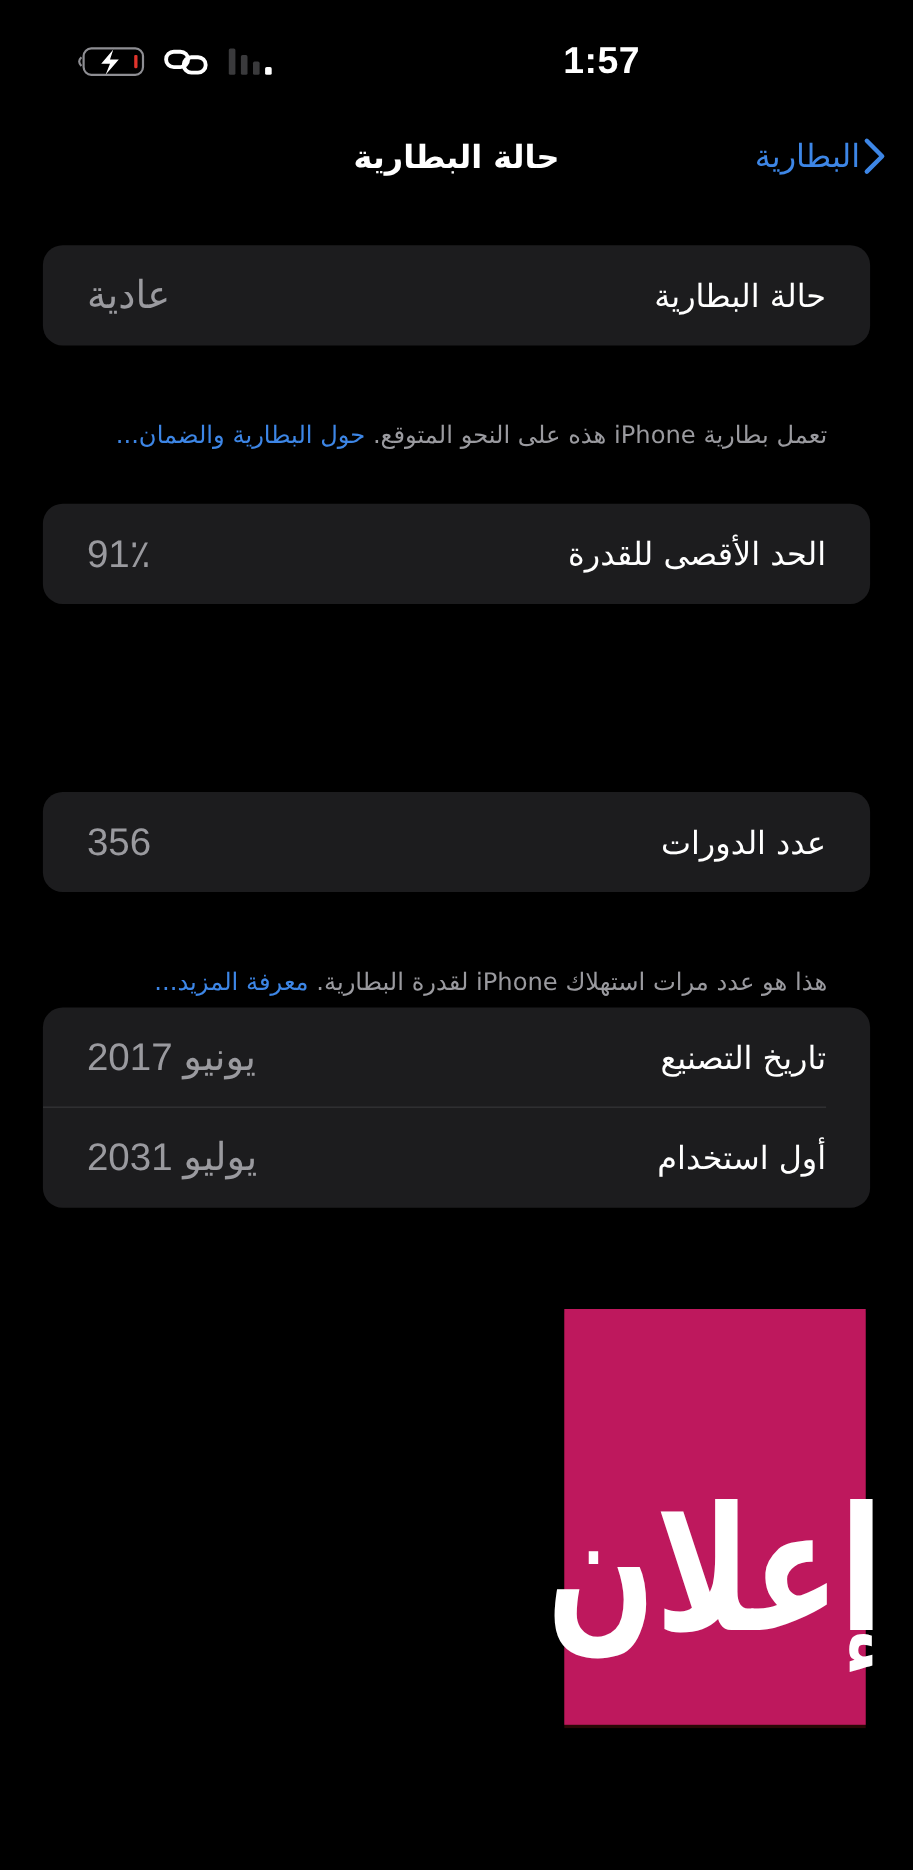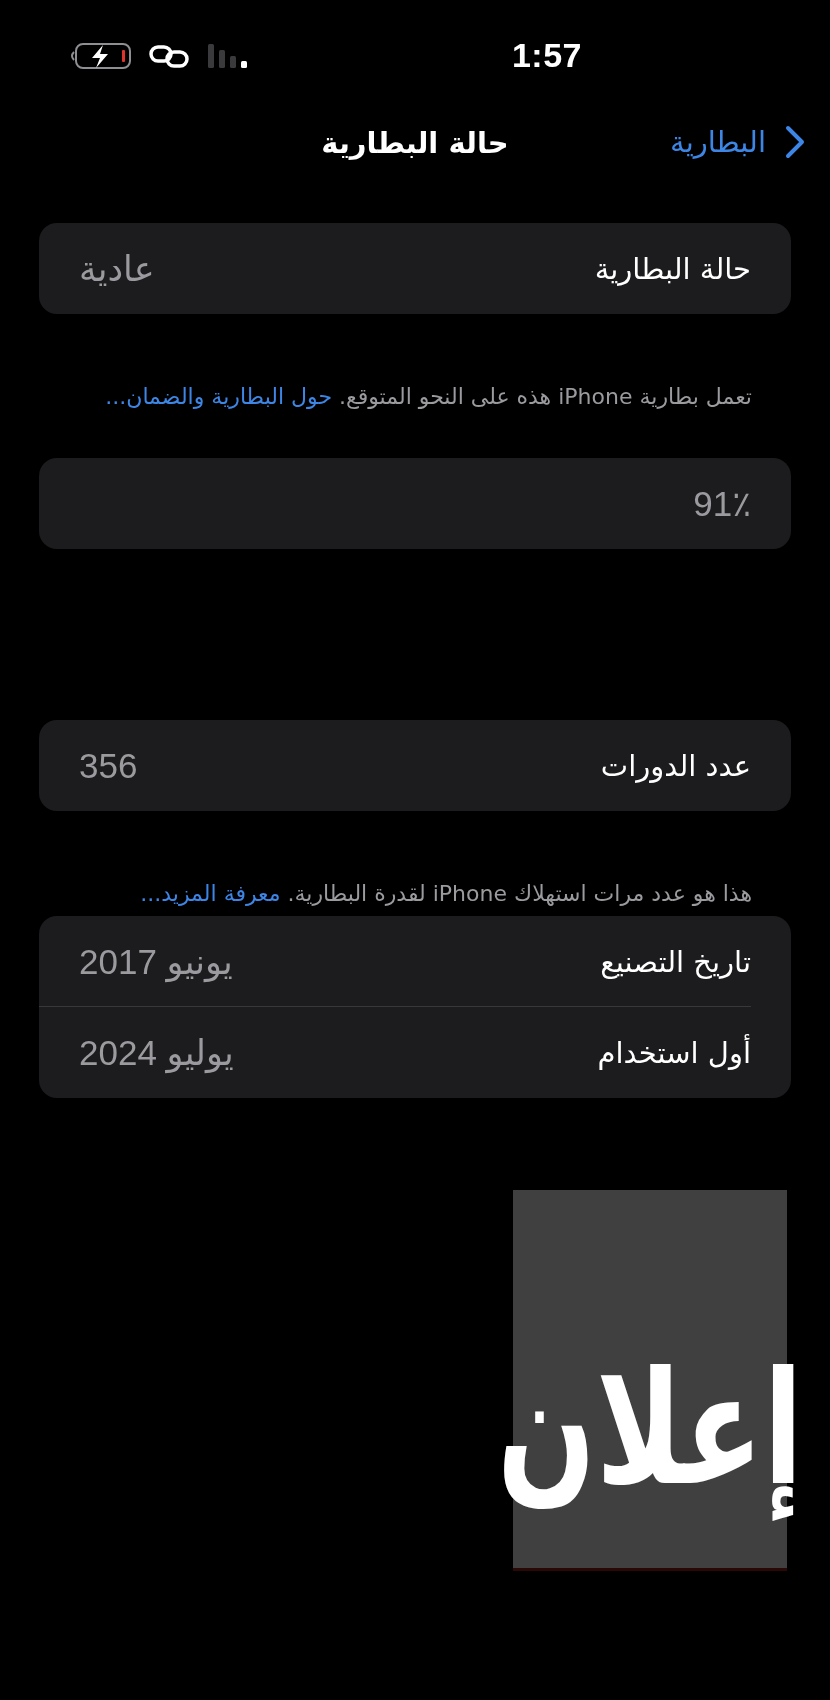--- a/index.html
+++ b/index.html
@@ -35,21 +35,21 @@
     .nav-bar {
       position: absolute; top: 118px; left: 0; width: 830px; height: 56px;
     }
     .nav-title {
       position: absolute; left: 0; right: 0; top: 8px;
       text-align: center;
       font-size: 29px; font-weight: bold; color: #ffffff;
     }
     .nav-back {
       position: absolute; right: 24px; top: 6px;
-      display: flex; align-items: center; gap: 18px;
+      display: flex; align-items: center; gap: 2px;
       color: #3d86e6; cursor: pointer; margin-left: 44px;
     }
     .nav-back-icon { width: 22px; height: 36px; display: block; }
     .nav-back-label { font-size: 29px; color: #3d86e6; }
 
     
     .card {
       position: absolute; left: 39px; width: 752px;
       background: #1c1c1e;
       border-radius: 18px;
@@ -76,21 +76,21 @@
       font-size: 22px; line-height: 37px; color: #9a9a9f;
       text-align: right;
       margin-top: 46px;
     }
     .footer-link { color: #3d86e6; cursor: pointer; }
 
     
     .ad-box {
       position: absolute; left: 513px; top: 1190px;
       width: 274px; height: 378px;
-      background: #404040;
+      background: #be185d;
       box-shadow: 0 3px 0 #2a0806;
       display: flex; align-items: center; justify-content: center;
     }
     .ad-text {
       font-family: "DejaVu Sans", sans-serif;
       font-weight: bold; font-size: 116px; color: #ffffff;
       line-height: 1; margin-top: 100px;
       transform: scaleY(1.35);
     }
   </style>
@@ -136,20 +136,21 @@
       <span class="row-label">حالة البطارية</span>
       <span class="row-value">عادية</span>
     </div>
   </div>
   <div class="footer" style="top:332px;">
     <span>تعمل بطارية iPhone هذه على النحو المتوقع. </span><span class="footer-link">حول البطارية والضمان...</span>
   </div>
 
   <div class="card" style="top:458px;">
     <div class="row">
+      <span class="row-label">الحد الأقصى للقدرة</span>
       <span class="row-value">91٪</span>
     </div>
   </div>
 
   <div class="card" style="top:720px;">
     <div class="row">
       <span class="row-label">عدد الدورات</span>
       <span class="row-value">356</span>
     </div>
   </div>
@@ -158,21 +159,21 @@
   </div>
 
   <div class="card" style="top:916px;">
     <div class="row">
       <span class="row-label">تاريخ التصنيع</span>
       <span class="row-value">يونيو 2017</span>
       <div class="row-divider"></div>
     </div>
     <div class="row">
       <span class="row-label">أول استخدام</span>
-      <span class="row-value">يوليو 2024</span>
+      <span class="row-value">يوليو 2031</span>
     </div>
   </div>
 
   <div class="ad-box">
     <span class="ad-text">إعلان</span>
   </div>
 
 </div>
 
 </body></html>

